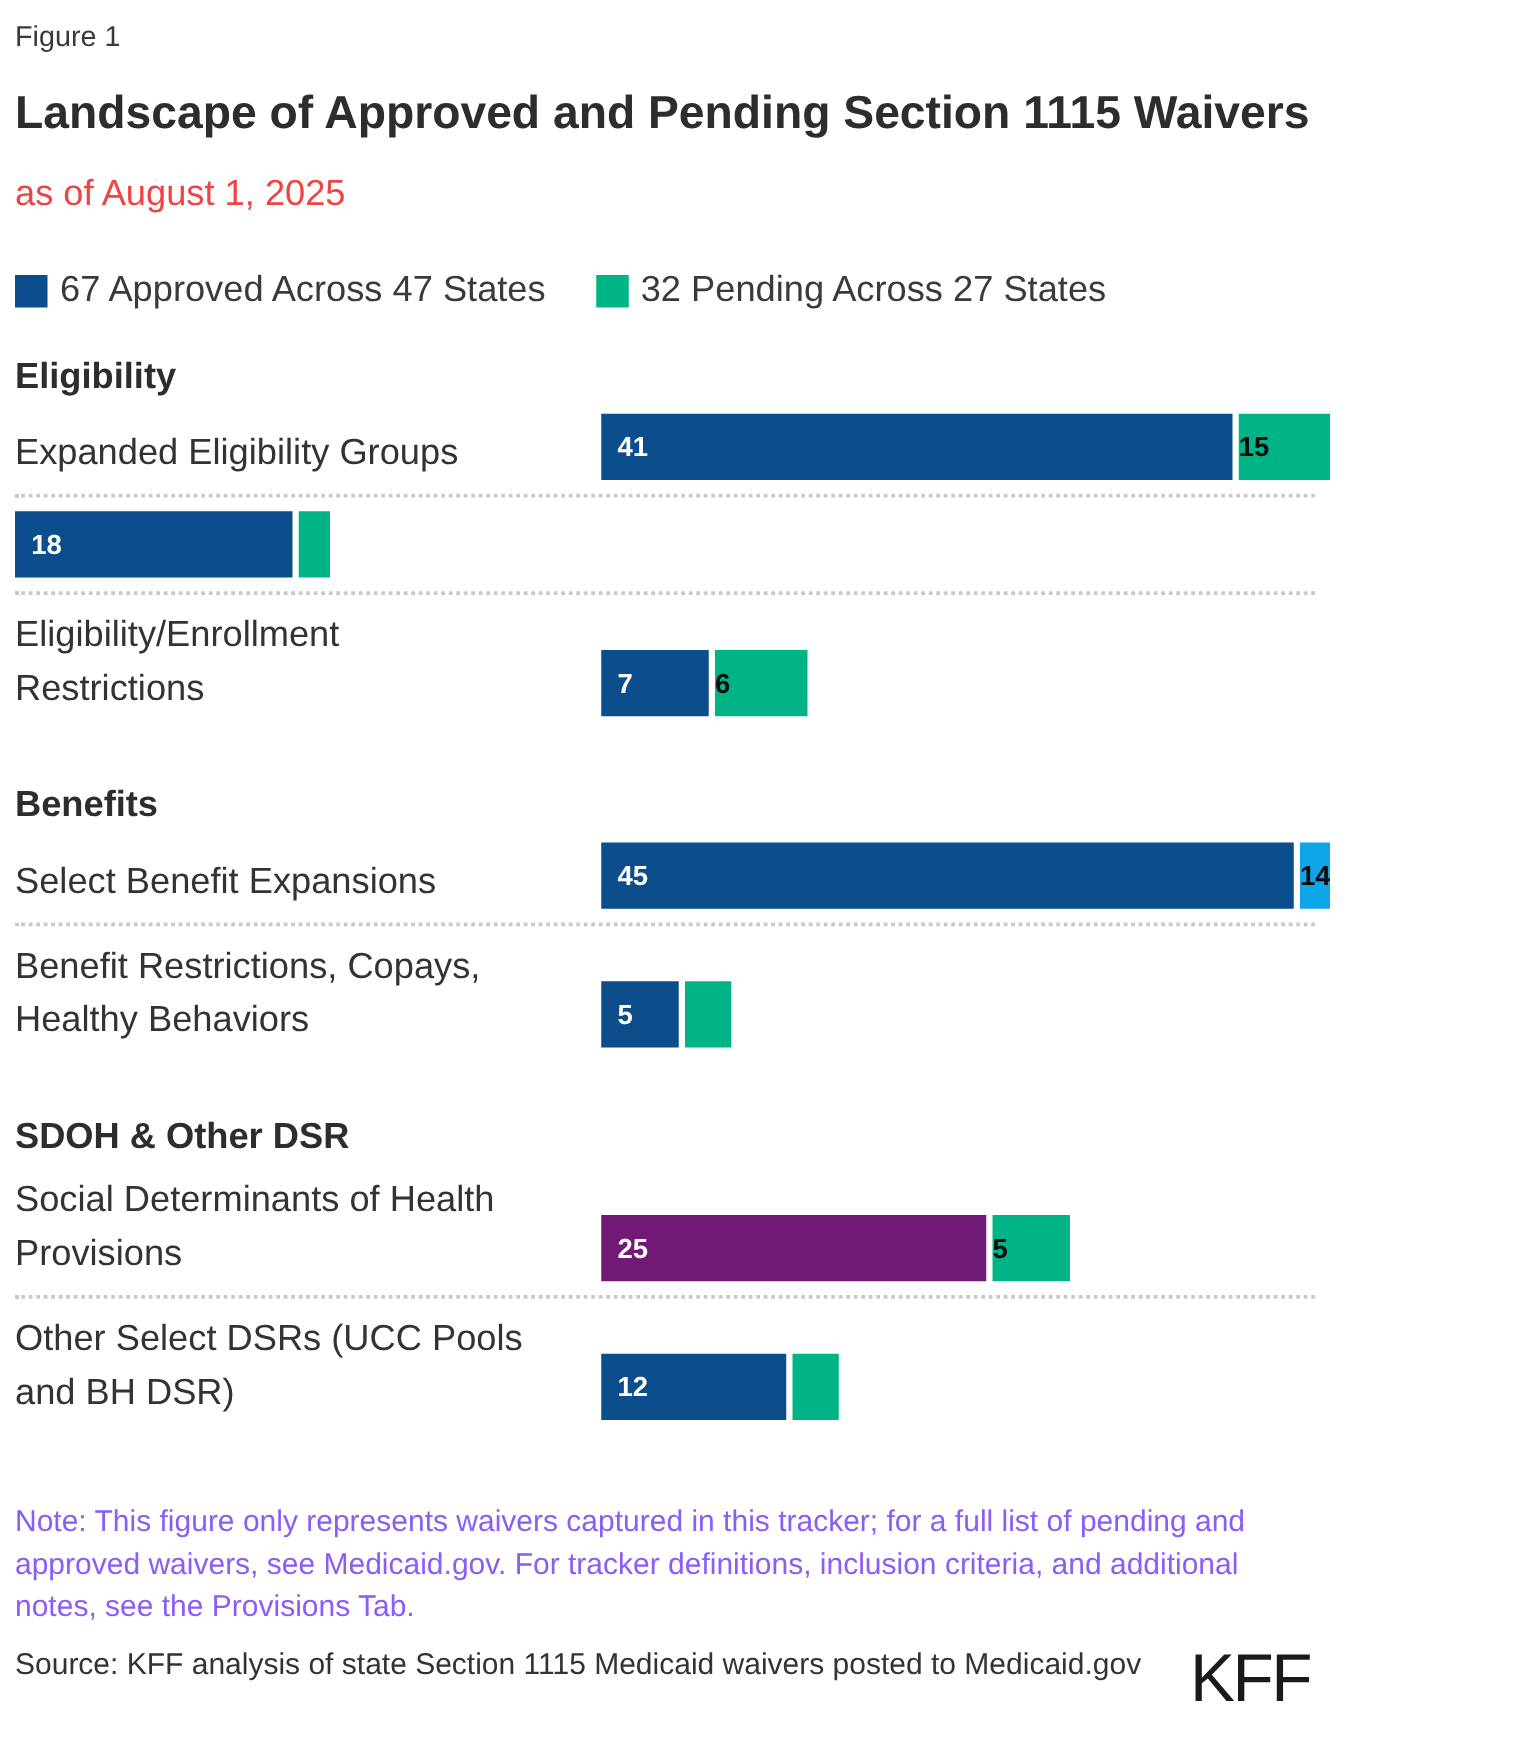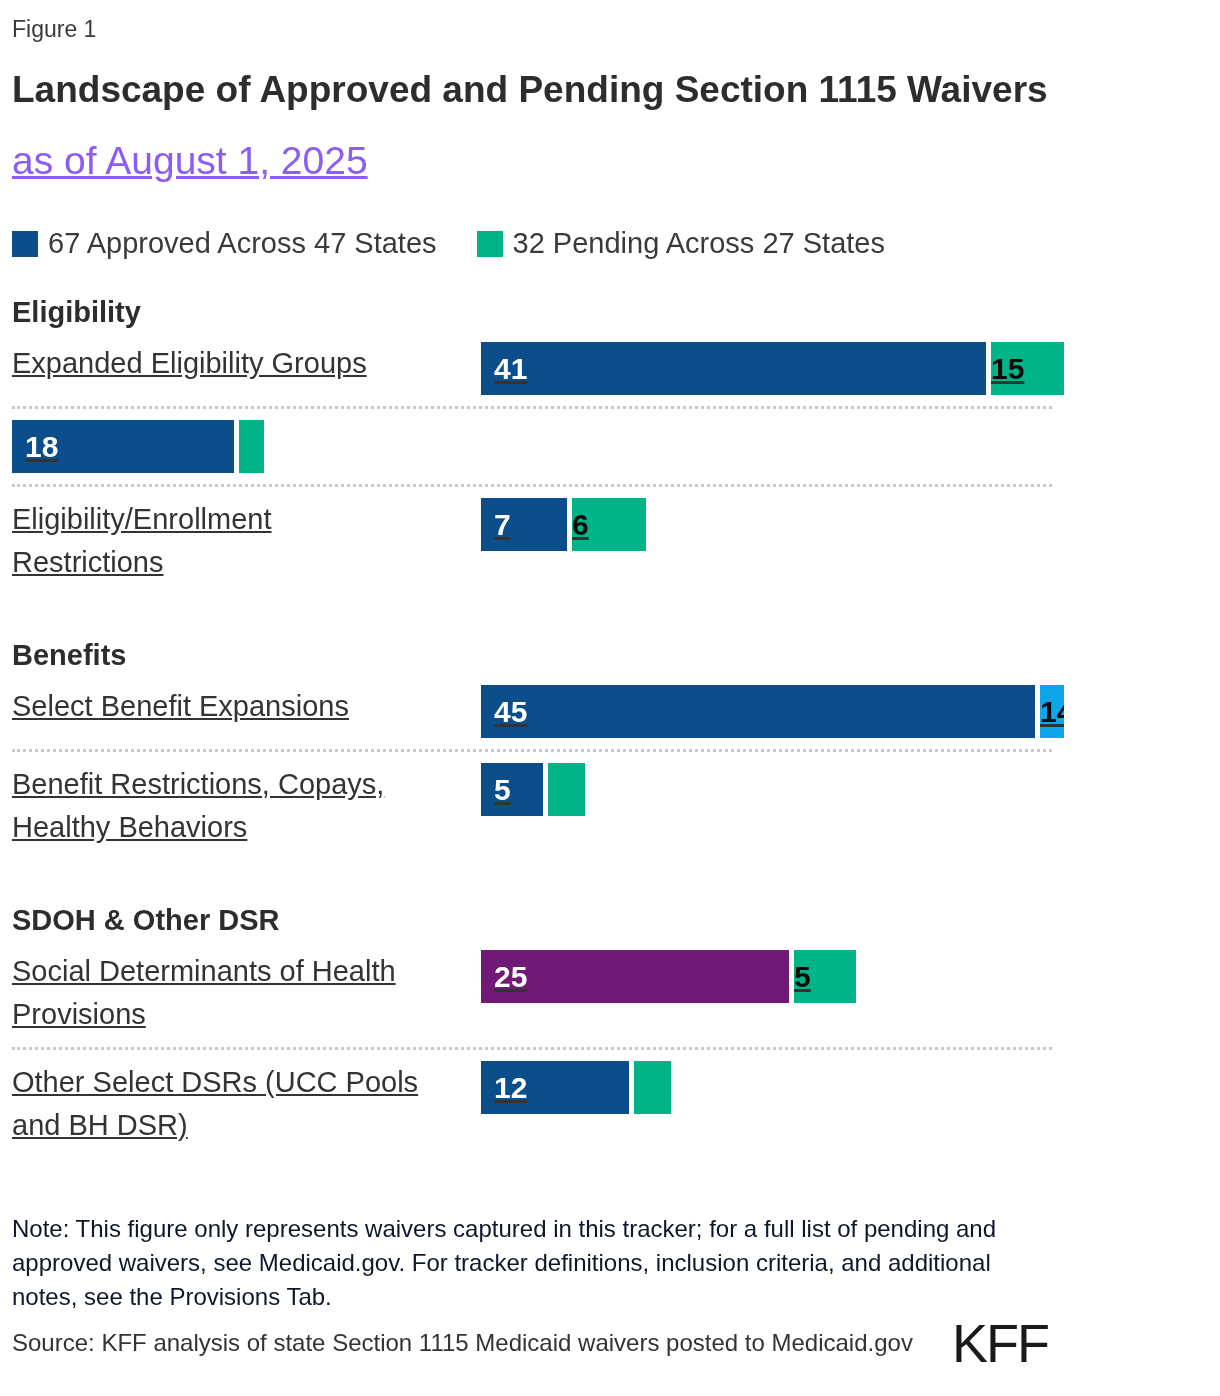--- a/index.html
+++ b/index.html
@@ -3,41 +3,41 @@
 <meta charset="utf-8">
 <style>
   html,body { margin:0; padding:0; background:#fff; }
   .page {
     position:relative; width:1064px; height:1396px; box-sizing:border-box;
     padding:16px 12px 0 12px; background:#fff; overflow:hidden;
     font-family:"Liberation Sans","DejaVu Sans",sans-serif; color:#333;
   }
   .figure-label { font-size:23px; color:#3a3a3a; }
   .title { font-size:37px; font-weight:bold; color:#2d2d2d; margin-top:26px; }
-  .subtitle { font-size:39px; color:#8b5cf6; margin-top:28px;text-decoration:underline; }
+  .subtitle { font-size:29px; color:#ef4444; margin-top:28px; }
 
   .legend { display:flex; align-items:center; gap:40px; margin-top:44px; }
   .legend-item { display:flex; align-items:center; gap:10px; font-size:29px; color:#3a3a3a; }
   .legend-swatch { width:26px; height:26px; flex:0 0 auto; }
 
   .chart { margin-top:36px; }
   .section-header { font-size:29px; font-weight:bold; color:#2d2d2d; margin-top:44px; margin-bottom:2px; }
   .section-header.first { margin-top:36px; }
 
-  .row { display:flex; align-items:flex-start; padding:11px 0;text-decoration:underline; }
+  .row { display:flex; align-items:flex-end; padding:11px 0; }
   .sep { border-top:3px dotted #c9c9c9; height:0; }
   .row-label { width:469px; min-width:469px; font-size:29px; line-height:43px; color:#333; }
   .row-label div { white-space:nowrap; }
   .row-bars { display:flex; align-items:stretch; height:53px; flex:1; gap:5px; }
-  .bar { display:flex; align-items:center; box-sizing:border-box; font-size:30px; font-weight:bold; }
+  .bar { display:flex; align-items:center; box-sizing:border-box; font-size:22px; font-weight:bold; }
   .bar.approved { color:#ffffff; padding-left:13px; }
   .bar.pending  { color:#0a0a0a; }
 
   .footer { margin-top:54px; }
-  .note-line { font-size:24px; line-height:34px; color:#0f172a; white-space:nowrap; }
+  .note-line { font-size:24px; line-height:34px; color:#8b5cf6; white-space:nowrap; }
   .source-line { font-size:24px; line-height:30px; color:#333; margin-top:14px; white-space:nowrap; }
   .kff-logo {
     position:absolute; right:16px; bottom:22px;
     font-size:54px; font-weight:normal; color:#1a1a1a; letter-spacing:-2px;
   }
 </style>
 </head>
 <body>
 
 <div class="page">

